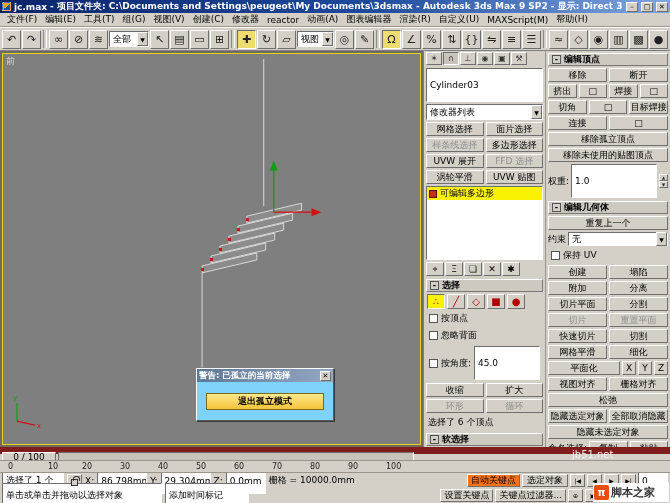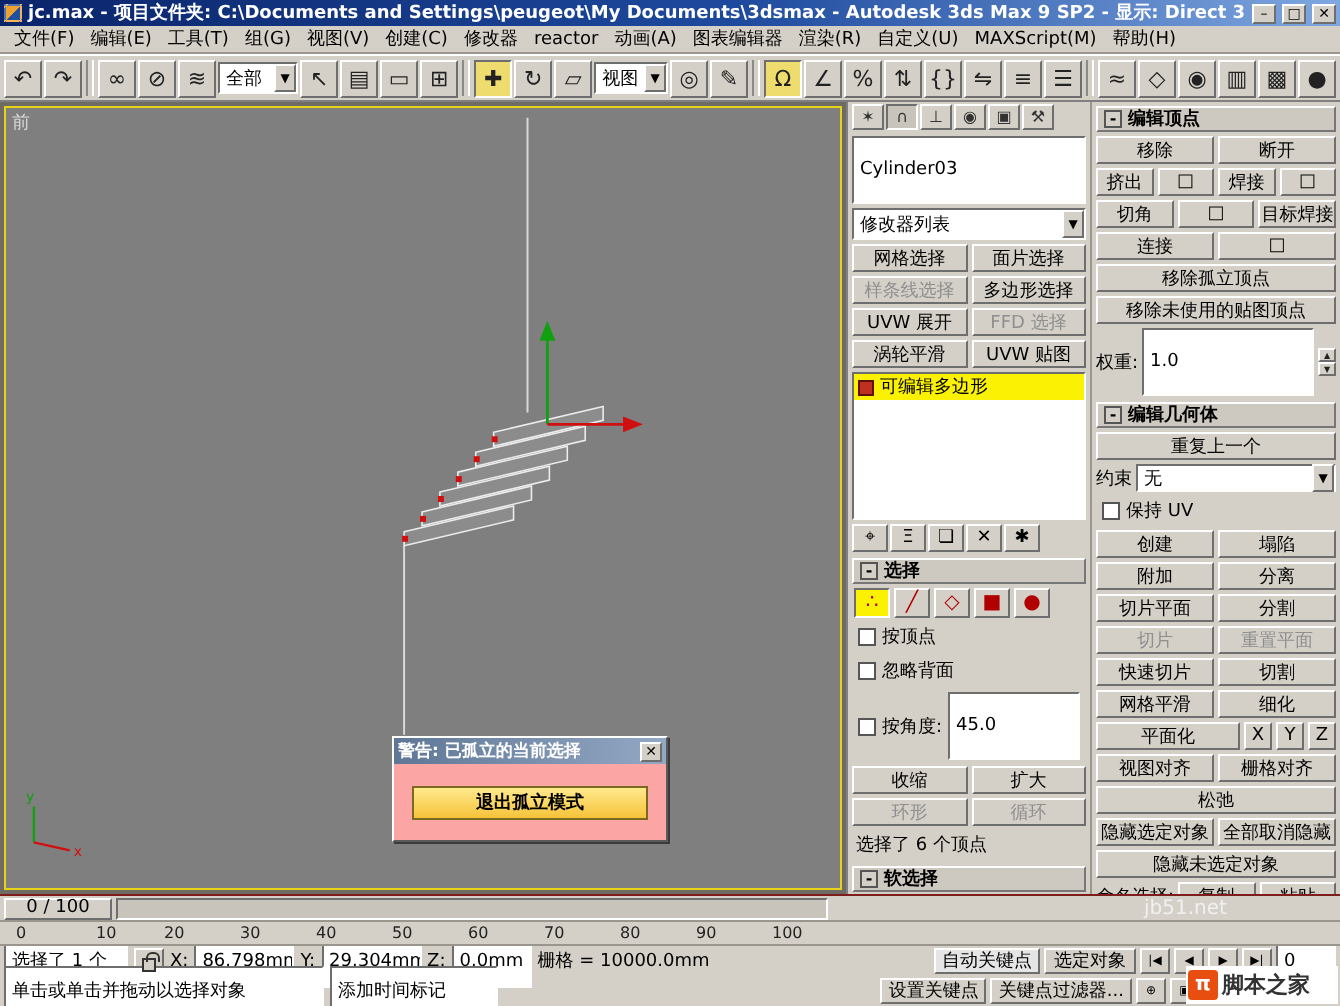--- a/index.html
+++ b/index.html
@@ -25,21 +25,21 @@
 .drop .da{width:11px;height:14px;background:#d4d0c8;border:1px solid;border-color:#fff #6e6e6e #6e6e6e #fff;font-size:6px;display:flex;align-items:center;justify-content:center;margin-left:auto;}
 
 
 .main{flex:1;display:flex;min-height:0;}
 .vp-wrap{width:423px;flex:0 0 423px;position:relative;background:#6e6a64;padding:2px;}
 .viewport{position:absolute;inset:2px;border:1px solid #e6d318;background:#7f7f7f;}
 .vp-label{position:absolute;left:3px;top:1px;color:#d8d8d8;font-size:9px;}
 svg{position:absolute;inset:0;width:100%;height:100%;}
 
 
-.dialog{position:absolute;left:193px;top:314px;width:138px;height:53px;background:#fca5a5;border:1px solid;border-color:#fff #5a5a5a #5a5a5a #fff;box-shadow:1px 1px 0 #3a3a3a;}
+.dialog{position:absolute;left:193px;top:314px;width:138px;height:53px;background:#7dd3fc;border:1px solid;border-color:#fff #5a5a5a #5a5a5a #fff;box-shadow:1px 1px 0 #3a3a3a;}
 .dlg-title{height:13px;background:linear-gradient(90deg,#5f7796,#93a8c4);display:flex;align-items:center;color:#fff;font-weight:bold;padding:0 2px;gap:2px;}
 .dlg-title .t{flex:1;white-space:nowrap;overflow:hidden;font-size:8.5px;}
 .dlg-close{width:11px;height:10px;background:#d4d0c8;border:1px solid;border-color:#fff #6e6e6e #6e6e6e #fff;color:#000;font-size:7px;line-height:8px;text-align:center;flex:0 0 11px;}
 .dlg-body{display:flex;align-items:center;justify-content:center;height:38px;}
 .dlg-btn{width:118px;height:17px;background:linear-gradient(#ffe98c,#f6c33a);border:1px solid #7a6a20;display:flex;align-items:center;justify-content:center;font-weight:bold;}
 
 
 .cpanel{flex:1;display:flex;border-left:1px solid #808080;min-height:0;}
 .col{width:121px;flex:0 0 121px;display:flex;flex-direction:column;overflow:hidden;}
 .col2{flex:1;display:flex;flex-direction:column;border-left:1px solid #9a968e;overflow:hidden;}
@@ -61,34 +61,34 @@
 .box{width:9px;height:9px;flex:0 0 9px;background:#fff;border:1px solid #555;font-size:8px;line-height:8px;text-align:center;}
 .so-row{display:flex;gap:2px;margin:1px 3px;}
 .so{width:18px;height:15px;background:#d4d0c8;border:1px solid;border-color:#fff #6e6e6e #6e6e6e #fff;color:#b00000;font-size:10px;display:flex;align-items:center;justify-content:center;}
 .so.on{background:#fbf103;border-color:#6e6e6e #fff #fff #6e6e6e;}
 .note{margin:2px 4px;color:#000;}
 .spin{display:flex;flex-direction:column;width:9px;flex:0 0 9px;}
 .spin span{height:7px;font-size:4px;line-height:6px;text-align:center;border:1px solid;border-color:#fff #6e6e6e #6e6e6e #fff;background:#d4d0c8;color:#222;}
 .lbl{white-space:nowrap;}
 
 
-.trackrow{height:13px;flex:0 0 13px;display:flex;align-items:center;padding:0 2px;gap:2px;border-top:1px solid #7f1d1d;}
+.trackrow{height:13px;flex:0 0 13px;display:flex;align-items:center;padding:0 2px;gap:2px;border-top:7px solid #7f1d1d;}
 .tslider{width:54px;height:11px;background:#d4d0c8;border:1px solid;border-color:#fff #6e6e6e #6e6e6e #fff;display:flex;align-items:center;justify-content:center;flex:0 0 54px;}
 .tgroove{width:356px;height:11px;background:#c8c4bc;border:1px solid;border-color:#6e6e6e #fff #fff #6e6e6e;flex:0 0 356px;}
 .ruler{height:13px;flex:0 0 13px;position:relative;border-top:1px solid #9a968e;border-bottom:1px solid #9a968e;background:#d4d0c8;}
 .tick{position:absolute;top:1px;font-size:8px;color:#222;}
 
 
 .srow{height:15px;flex:0 0 15px;display:flex;align-items:center;gap:3px;padding:0 2px;}
 .sfld{background:#fff;border:1px solid;border-color:#6e6e6e #fff #fff #6e6e6e;height:13px;display:flex;align-items:center;padding:12px 3px;white-space:nowrap;overflow:hidden;}
 .sbtn{height:13px;background:#d4d0c8;border:1px solid;border-color:#fff #6e6e6e #6e6e6e #fff;display:flex;align-items:center;justify-content:center;padding:0 3px;white-space:nowrap;}
 .mini-lock{width:9px;height:7px;border:1px solid #333;background:#d4d0c8;position:relative;margin-top:3px;}
 .mini-lock:before{content:"";position:absolute;left:1px;top:-4px;width:5px;height:4px;border:1px solid #333;border-bottom:none;border-radius:3px 3px 0 0;}
 .pb{width:15px;height:13px;flex:0 0 15px;background:#d4d0c8;border:1px solid;border-color:#fff #6e6e6e #6e6e6e #fff;font-size:6px;display:flex;align-items:center;justify-content:center;}
-.akey{background:#e5e5e5;}
+.akey{background:#f97316;}
 .rightblock{margin-left:auto;display:flex;gap:2px;align-items:center;}
 
 
 .wm-url{position:absolute;left:572px;top:449px;color:#f0f0f0;font-size:10px;z-index:9;}
 .wm-site{position:absolute;right:1px;bottom:1px;width:76px;height:19px;background:#fff;display:flex;align-items:center;gap:2px;padding:1px;z-index:9;}
 .wm-logo{width:15px;height:15px;background:#e84e10;color:#fff;font-weight:bold;font-size:10px;display:flex;align-items:center;justify-content:center;flex:0 0 15px;border-radius:2px;}
 .wm-text{font-size:11px;font-weight:bold;color:#333;white-space:nowrap;}
 </style>
 </head>
 <body>

